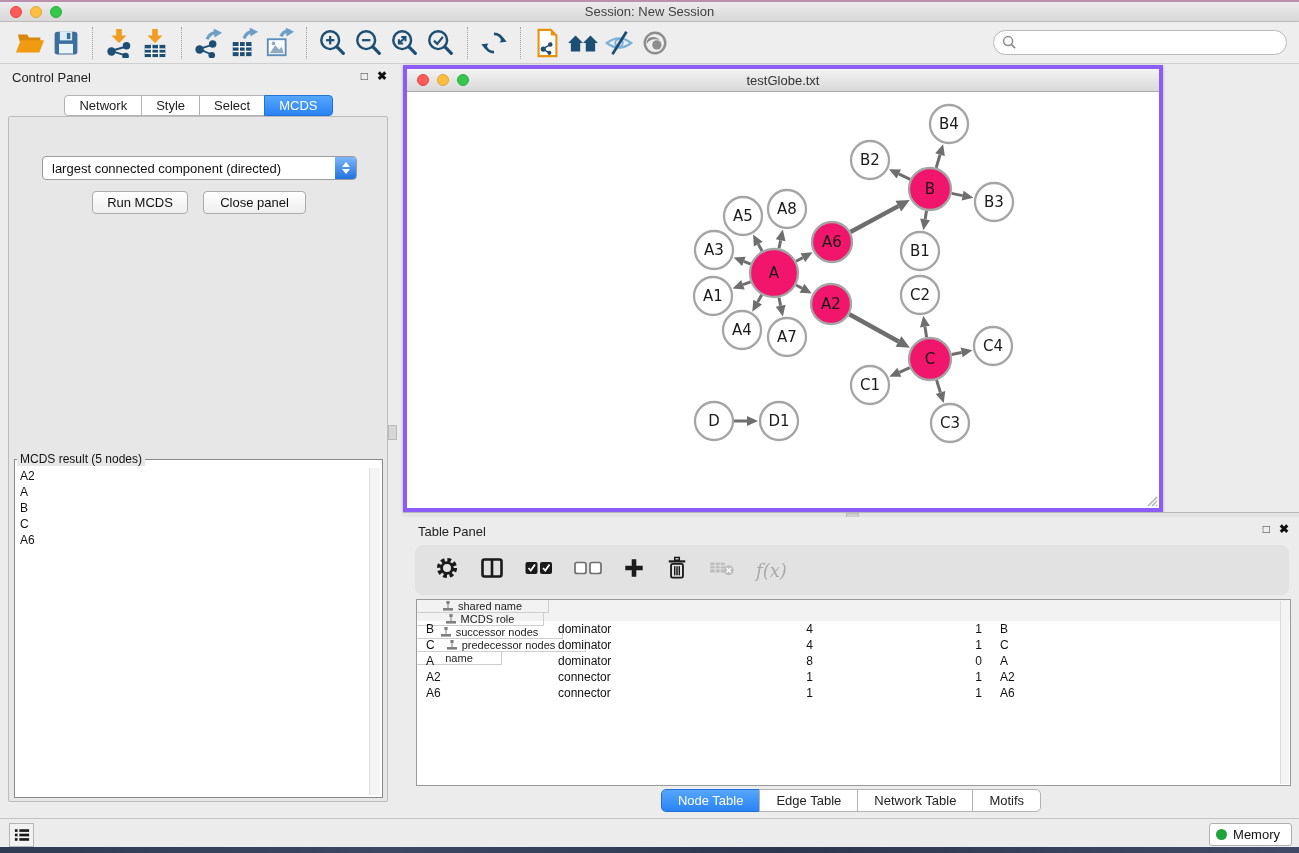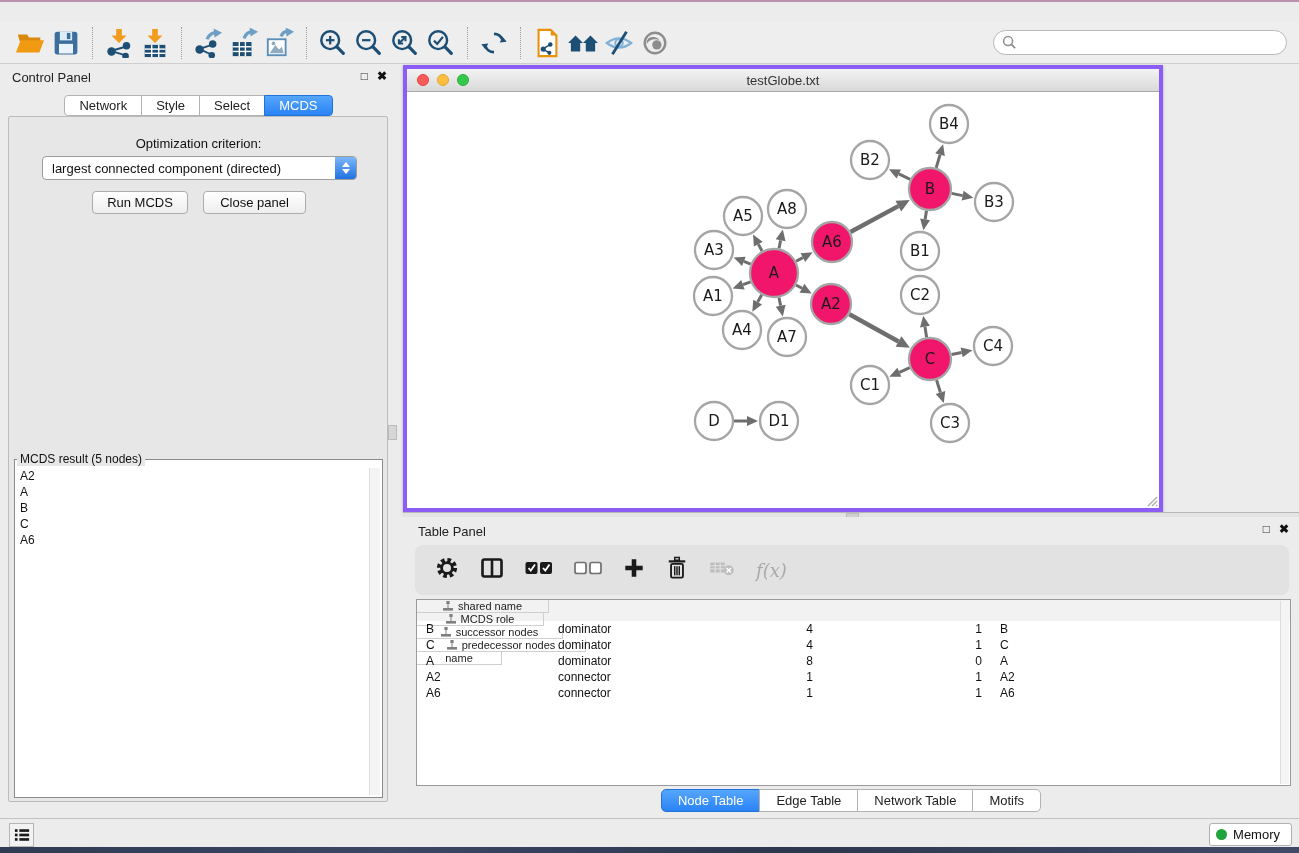--- a/index.html
+++ b/index.html
@@ -116,20 +116,28 @@
     border:1px solid #b0b0b0; border-radius:3px; display:flex; align-items:center; gap:6px;
     font-size:13px; color:#111; font-family:Liberation Sans, sans-serif; }
   .mem-dot { width:11px; height:11px; border-radius:50%; background:#1fa33c; }
 </style>
 </head>
 <body>
 
 <div class="screen">
   <div class="desktop-top"></div>
 
+  <div class="titlebar">
+    <div class="lights">
+      <span class="light red"></span>
+      <span class="light yellow"></span>
+      <span class="light green"></span>
+    </div>
+    <div class="title">Session: New Session</div>
+  </div>
 
   <div class="toolbar">
     <div class="tb-btn">
       <svg width="30" height="30" viewBox="0 0 32 32">
         <path d="M3 7 h10 l2 3 h12 v4 H5 z" fill="#d9880e"></path>
         <path d="M1 26 l5 -13 h25 l-5 13 z" fill="#f09a12"></path>
       </svg>
     </div>
     <div class="tb-btn">
       <svg width="28" height="28" viewBox="0 0 32 32">
@@ -280,21 +288,20 @@
       <span class="icon-float">□</span>
       <span class="icon-close">✖</span>
     </div>
     <div class="cp-tabs">
         <div class="tab">Network</div>
         <div class="tab">Style</div>
         <div class="tab">Select</div>
         <div class="tab active">MCDS</div>
       </div>
     <div class="cp-body"></div>
-    <div class="opt-label">Optimization criterion:</div>
     <div class="dropdown">
       <span class="dd-text">largest connected component (directed)</span>
       <span class="dd-stepper">
         <span class="dd-up"></span>
           <span class="dd-down"></span>
       </span>
     </div>
     <button class="cp-btn btn-run">Run MCDS</button>
     <button class="cp-btn btn-close">Close panel</button>
     <fieldset class="mcds-fieldset">

